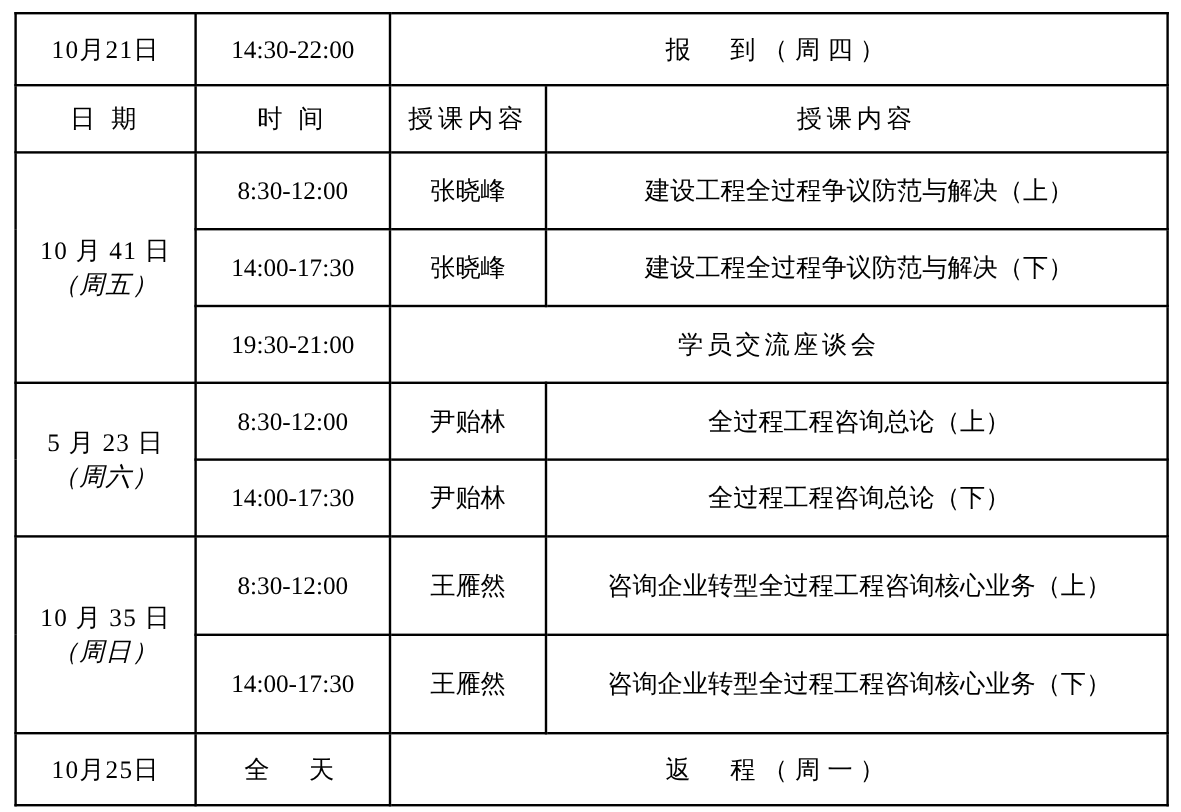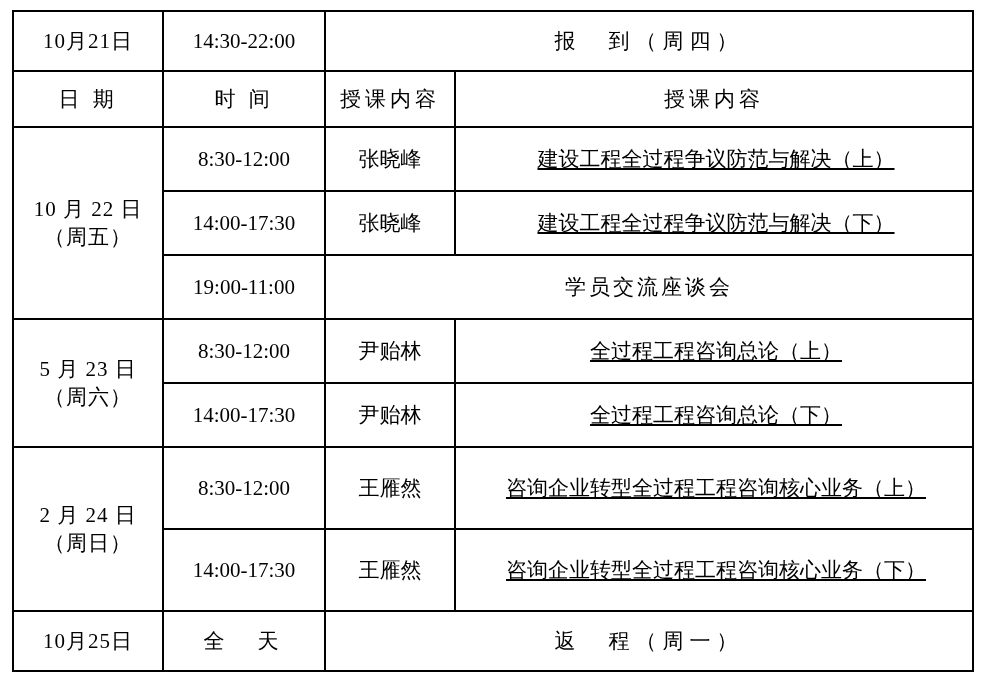--- a/index.html
+++ b/index.html
@@ -39,31 +39,30 @@
   col.c-date { width: 150px; }
   col.c-time { width: 162px; }
   col.c-teacher { width: 130px; }
   col.c-content { width: 518px; }
 
   .cell-date {
     font-size: 21px;
     letter-spacing: 1px;
     border-radius: 22px;
   }
-  .cell-date .line2 { display: block; }
+  .cell-date .line2 { display: block; font-style: italic; }
   .row-header td {
     font-weight: normal;
     letter-spacing: 4px;
     font-size: 22px;
     height: 46px;
   }
   .content-left {
     text-align: right;
     padding-left: 10px !important;
-    text-decoration: underline;
   }
   .wide-center {
     text-align: center;
     letter-spacing: 3px;
   }
   .spaced-sm {
     letter-spacing: 6px;
   }
   .note {
     width: 960px;
@@ -99,55 +98,55 @@
 
       <tr class="row-header">
         <td>日 期</td>
         <td>时 间</td>
         <td>授课内容</td>
         <td>授课内容</td>
       </tr>
 
       <tr>
         <td class="cell-date" rowspan="3">
-          <span>10 月 22 日</span>
+          <span>10 月 41 日</span>
           <span class="line2">（周五）</span>
         </td>
         <td class="h-tall">8:30-12:00</td>
         <td class="h-tall">张晓峰</td>
         <td class="h-tall content-left">建设工程全过程争议防范与解决（上）</td>
       </tr>
       <tr>
         <td class="h-tall">14:00-17:30</td>
         <td class="h-tall">张晓峰</td>
         <td class="h-tall content-left">建设工程全过程争议防范与解决（下）</td>
       </tr>
       <tr>
-        <td class="h-tall">19:00-11:00</td>
+        <td class="h-tall">19:30-21:00</td>
         <td class="h-tall wide-center" colspan="2">学员交流座谈会</td>
       </tr>
 
       <tr>
         <td class="cell-date" rowspan="2">
           <span>5 月 23 日</span>
           <span class="line2">（周六）</span>
         </td>
         <td class="h-tall">8:30-12:00</td>
         <td class="h-tall">尹贻林</td>
         <td class="h-tall content-left">全过程工程咨询总论（上）</td>
       </tr>
       <tr>
         <td class="h-tall">14:00-17:30</td>
         <td class="h-tall">尹贻林</td>
         <td class="h-tall content-left">全过程工程咨询总论（下）</td>
       </tr>
 
       <tr>
         <td class="cell-date" rowspan="2">
-          <span>2 月 24 日</span>
+          <span>10 月 35 日</span>
           <span class="line2">（周日）</span>
         </td>
         <td class="h-xtall">8:30-12:00</td>
         <td class="h-xtall">王雁然</td>
         <td class="h-xtall content-left">咨询企业转型全过程工程咨询核心业务（上）</td>
       </tr>
       <tr>
         <td class="h-xtall">14:00-17:30</td>
         <td class="h-xtall">王雁然</td>
         <td class="h-xtall content-left">咨询企业转型全过程工程咨询核心业务（下）</td>

